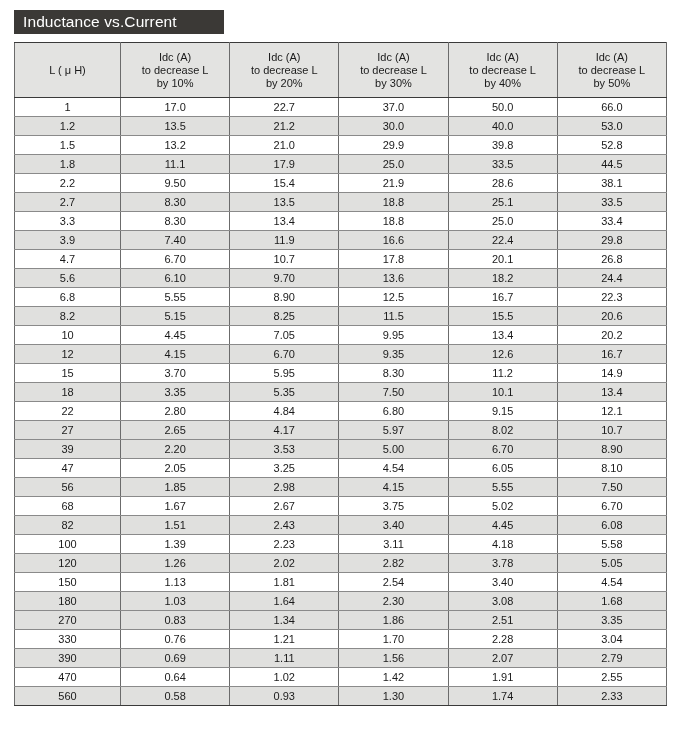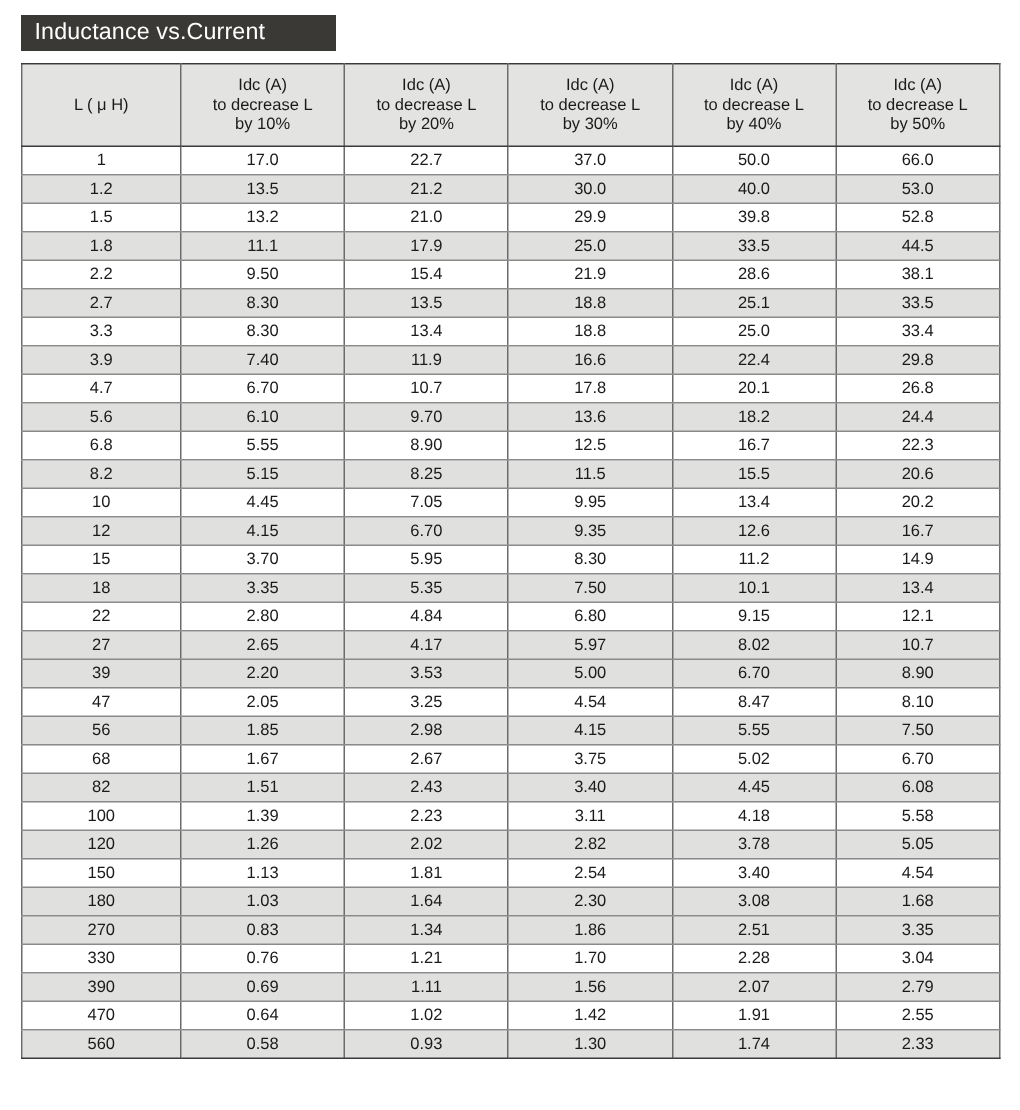--- a/index.html
+++ b/index.html
@@ -302,21 +302,21 @@
             <td>3.53</td>
             <td>5.00</td>
             <td>6.70</td>
             <td>8.90</td>
           </tr>
           <tr class="odd">
             <td>47</td>
             <td>2.05</td>
             <td>3.25</td>
             <td>4.54</td>
-            <td>8.47</td>
+            <td>6.05</td>
             <td>8.10</td>
           </tr>
           <tr class="even">
             <td>56</td>
             <td>1.85</td>
             <td>2.98</td>
             <td>4.15</td>
             <td>5.55</td>
             <td>7.50</td>
           </tr>

